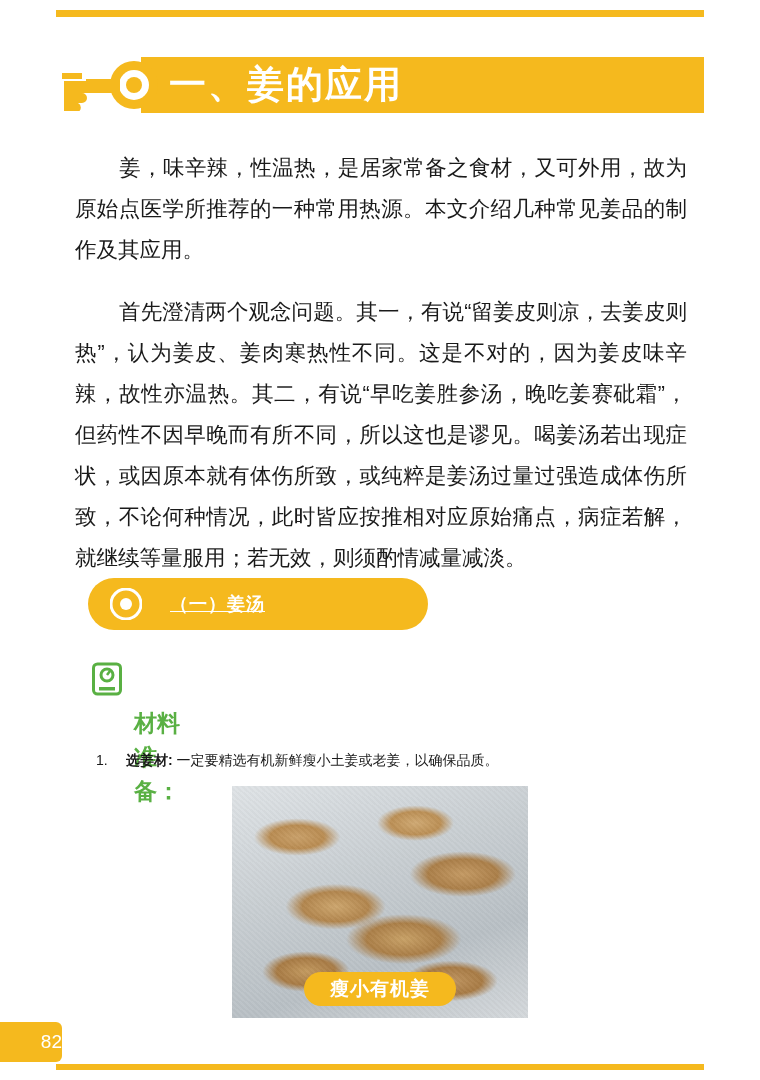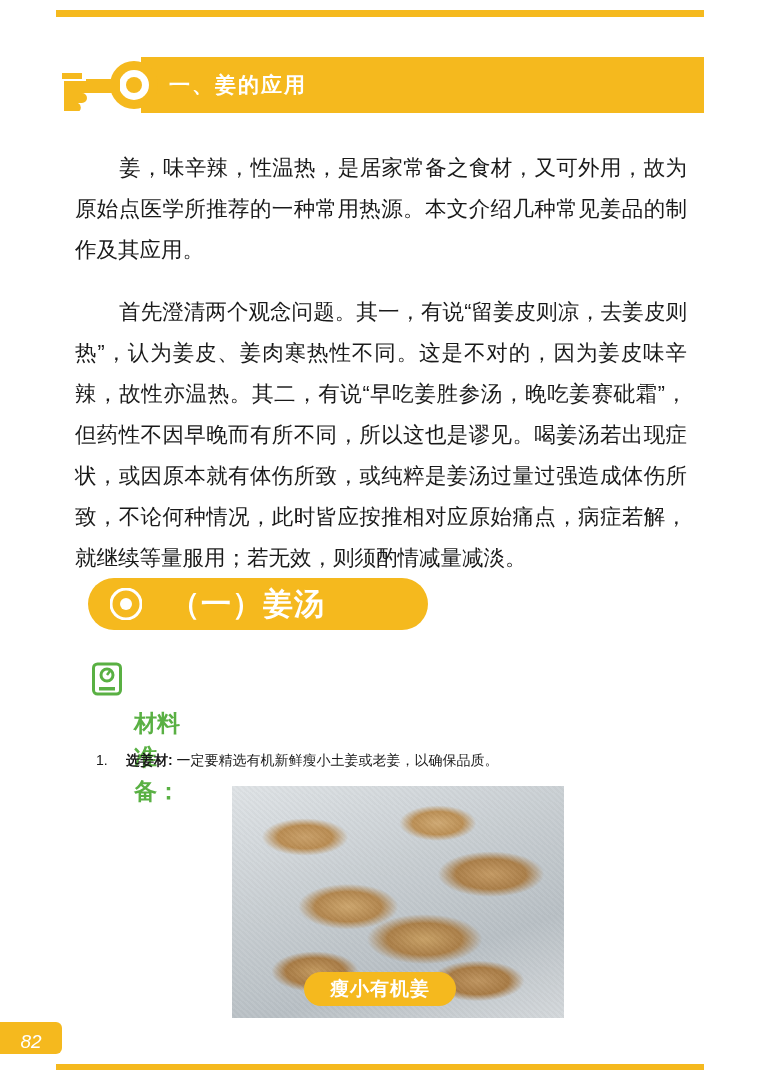--- a/index.html
+++ b/index.html
@@ -44,21 +44,21 @@
     width: 563px;
     height: 56px;
     background: #f5b91e;
   }
   .section-header .title {
     position: absolute;
     left: 113px;
     top: 0;
     height: 56px;
     line-height: 56px;
-    font-size: 21px;
+    font-size: 37px;
     font-weight: bold;
     color: #ffffff;
     letter-spacing: 2px;
   }
   .hand-target-icon {
     position: absolute;
     left: 0px;
     top: 2px;
     width: 110px;
     height: 52px;
@@ -87,24 +87,25 @@
     height: 52px;
     background: #f5b91e;
     border-radius: 26px;
   }
   .subsection .label {
     position: absolute;
     left: 82px;
     top: 0;
     height: 52px;
     line-height: 52px;
-    font-size: 30px;
+    font-size: 18px;
     font-weight: bold;
     color: #ffffff;
     letter-spacing: 1px;
+    text-decoration: underline;
   }
   .target-icon-sm {
     position: absolute;
     left: 22px;
     top: 10px;
     width: 32px;
     height: 32px;
   }
 
   
@@ -154,21 +155,20 @@
 
   
   .photo-wrap {
     position: absolute;
     left: 232px;
     top: 786px;
     width: 296px;
     height: 232px;
     overflow: hidden;
     background: #cfd3d6;
-    padding-left: 36px;
   }
   .photo {
     position: absolute;
     inset: 0;
     background:
       radial-gradient(ellipse 60px 26px at 22% 22%, #c9a06a 0%, #b98c52 45%, rgba(185,140,82,0) 72%),
       radial-gradient(ellipse 52px 24px at 62% 16%, #d0aa74 0%, #bb8f55 48%, rgba(187,143,85,0) 74%),
       radial-gradient(ellipse 70px 30px at 78% 38%, #c49a64 0%, #ab7f49 50%, rgba(171,127,73,0) 76%),
       radial-gradient(ellipse 66px 30px at 35% 52%, #cda66e 0%, #b2864e 50%, rgba(178,134,78,0) 76%),
       radial-gradient(ellipse 74px 32px at 58% 66%, #c8a167 0%, #ab7f48 50%, rgba(171,127,72,0) 78%),
@@ -198,29 +198,28 @@
     text-align: center;
     letter-spacing: 1px;
   }
 
   
   .page-number {
     position: absolute;
     left: 0;
     top: 1022px;
     width: 62px;
-    height: 32px;
+    height: 40px;
     background: #f5b91e;
     border-top-right-radius: 6px;
     border-bottom-right-radius: 6px;
     color: #ffffff;
     font-size: 19px;
     line-height: 40px;
-    text-align: center;
-    font-style: italic;
+    text-align: right;
   }
   .bottom-rule {
     position: absolute;
     left: 56px;
     top: 1064px;
     width: 648px;
     height: 6px;
     background: #f5b91e;
   }
 </style>

